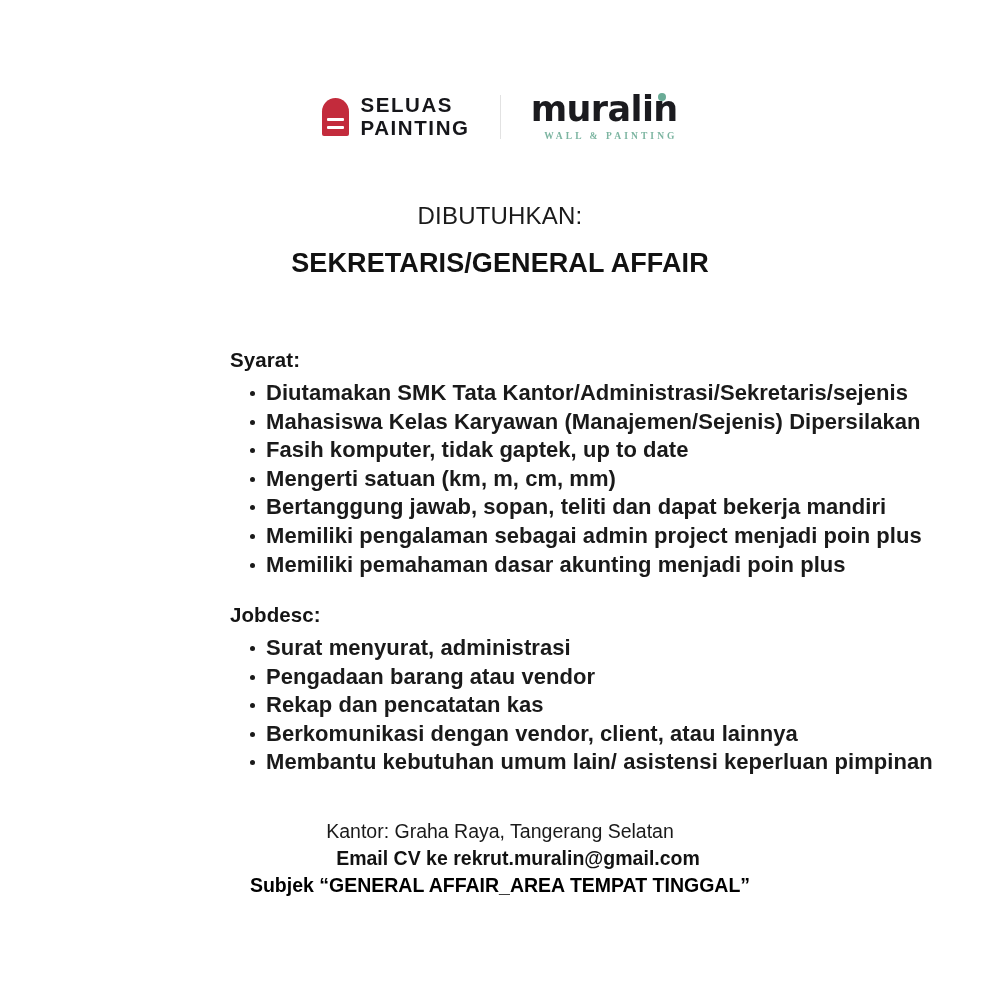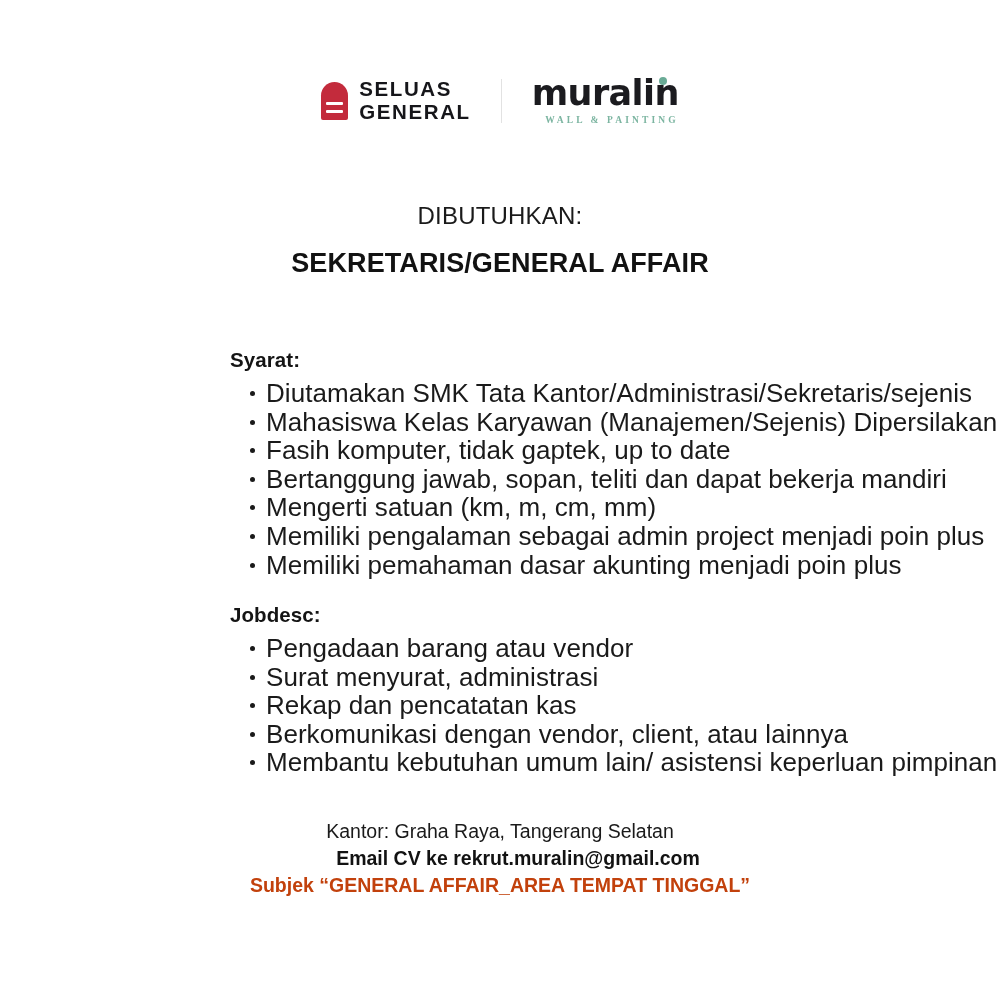--- a/index.html
+++ b/index.html
@@ -18,21 +18,21 @@
   .poster {
     position: relative;
     width: 1000px;
     height: 1000px;
     background: #ffffff;
   }
 
   
   .logo-bar {
     position: absolute;
-    top: 76px;
+    top: 92px;
     left: 0;
     width: 1000px;
     display: flex;
     align-items: center;
     justify-content: center;
     gap: 30px;
   }
 
   .logo-seluas {
     display: flex;
@@ -154,22 +154,22 @@
   }
 
   ul.req-list {
     list-style: none;
     margin: 0;
     padding: 0;
   }
   ul.req-list li {
     position: relative;
     padding-left: 36px;
-    font-size: 26px;
-    font-weight: 400;
+    font-size: 22px;
+    font-weight: 700;
     line-height: 28.6px;
     color: #1a1a1a;
     letter-spacing: 0.05px;
     white-space: nowrap;
   }
   ul.req-list li .dot {
     position: absolute;
     left: 20px;
     top: 12px;
     width: 5px;
@@ -199,38 +199,38 @@
     font-size: 19.5px;
     font-weight: 700;
     line-height: 27px;
     color: #121212;
     margin-left: 36px;
   }
   .footer .subject {
     font-size: 19.5px;
     font-weight: 700;
     line-height: 27px;
-    color: #c2410c;
+    color: #000000;
   }
 </style>
 </head>
 <body>
 
 <div class="poster">
 
   <div class="logo-bar">
 
     <div class="logo-seluas">
       <div class="arch-mark">
         <span class="bar b1"></span>
         <span class="bar b2"></span>
       </div>
       <div class="seluas-words">
         <span class="line1">SELUAS</span>
-        <span class="line2">GENERAL</span>
+        <span class="line2">PAINTING</span>
       </div>
     </div>
 
     <div class="logo-divider"></div>
 
     <div class="logo-muralin">
       <div class="muralin-word">
         <span>muralin</span>
         <span class="muralin-dot"></span>
       </div>
@@ -241,32 +241,32 @@
 
   <div class="kicker">DIBUTUHKAN:</div>
   <div class="job-title">SEKRETARIS/GENERAL AFFAIR</div>
 
   <div class="section syarat">
     <div class="section-title">Syarat:</div>
     <ul class="req-list">
       <li><span class="dot"></span><span>Diutamakan SMK Tata Kantor/Administrasi/Sekretaris/sejenis</span></li>
       <li><span class="dot"></span><span>Mahasiswa Kelas Karyawan (Manajemen/Sejenis) Dipersilakan</span></li>
       <li><span class="dot"></span><span>Fasih komputer, tidak gaptek, up to date</span></li>
+      <li><span class="dot"></span><span>Mengerti satuan (km, m, cm, mm)</span></li>
       <li><span class="dot"></span><span>Bertanggung jawab, sopan, teliti dan dapat bekerja mandiri</span></li>
-      <li><span class="dot"></span><span>Mengerti satuan (km, m, cm, mm)</span></li>
       <li><span class="dot"></span><span>Memiliki pengalaman sebagai admin project menjadi poin plus</span></li>
       <li><span class="dot"></span><span>Memiliki pemahaman dasar akunting menjadi poin plus</span></li>
     </ul>
   </div>
 
   <div class="section jobdesc">
     <div class="section-title">Jobdesc:</div>
     <ul class="req-list">
+      <li><span class="dot"></span><span>Surat menyurat, administrasi</span></li>
       <li><span class="dot"></span><span>Pengadaan barang atau vendor</span></li>
-      <li><span class="dot"></span><span>Surat menyurat, administrasi</span></li>
       <li><span class="dot"></span><span>Rekap dan pencatatan kas</span></li>
       <li><span class="dot"></span><span>Berkomunikasi dengan vendor, client, atau lainnya</span></li>
       <li><span class="dot"></span><span>Membantu kebutuhan umum lain/ asistensi keperluan pimpinan</span></li>
     </ul>
   </div>
 
   <div class="footer">
     <span class="line office">Kantor: Graha Raya, Tangerang Selatan</span>
     <span class="line email">Email CV ke rekrut.muralin@gmail.com</span>
     <span class="line subject">Subjek “GENERAL AFFAIR_AREA TEMPAT TINGGAL”</span>

